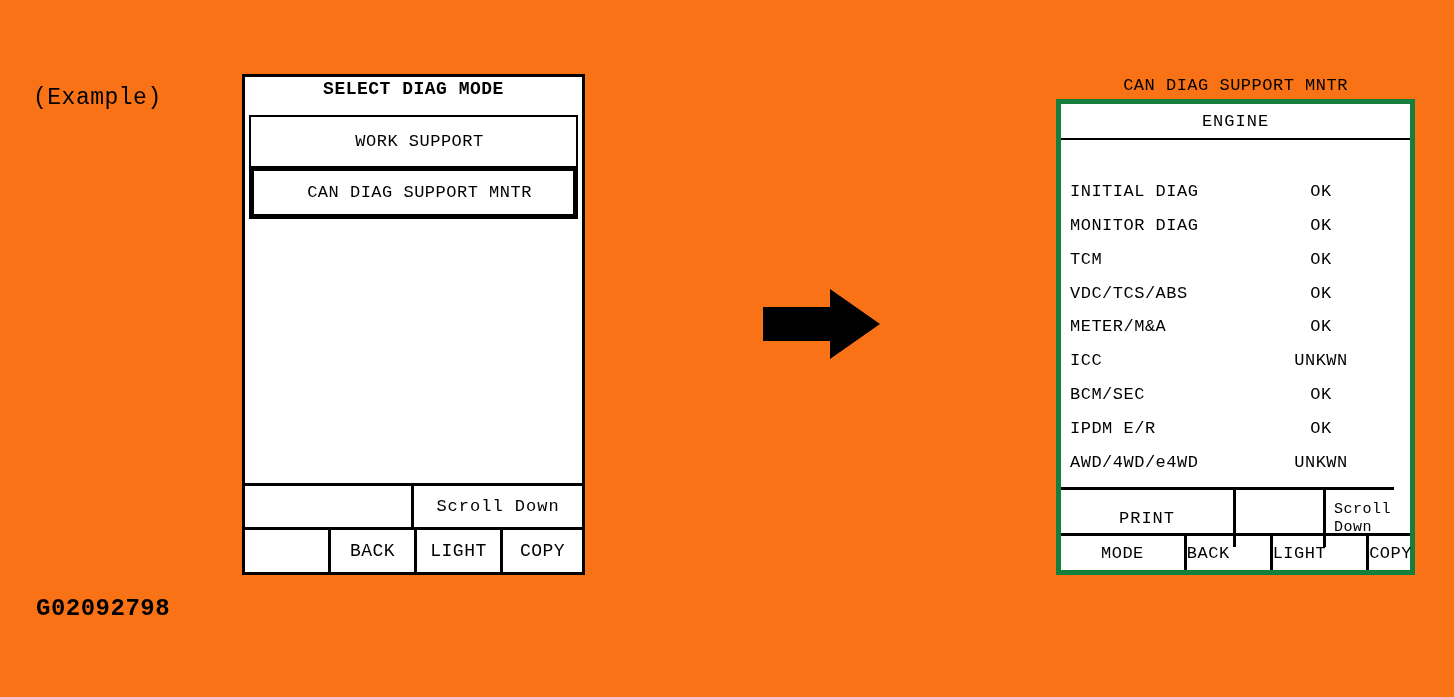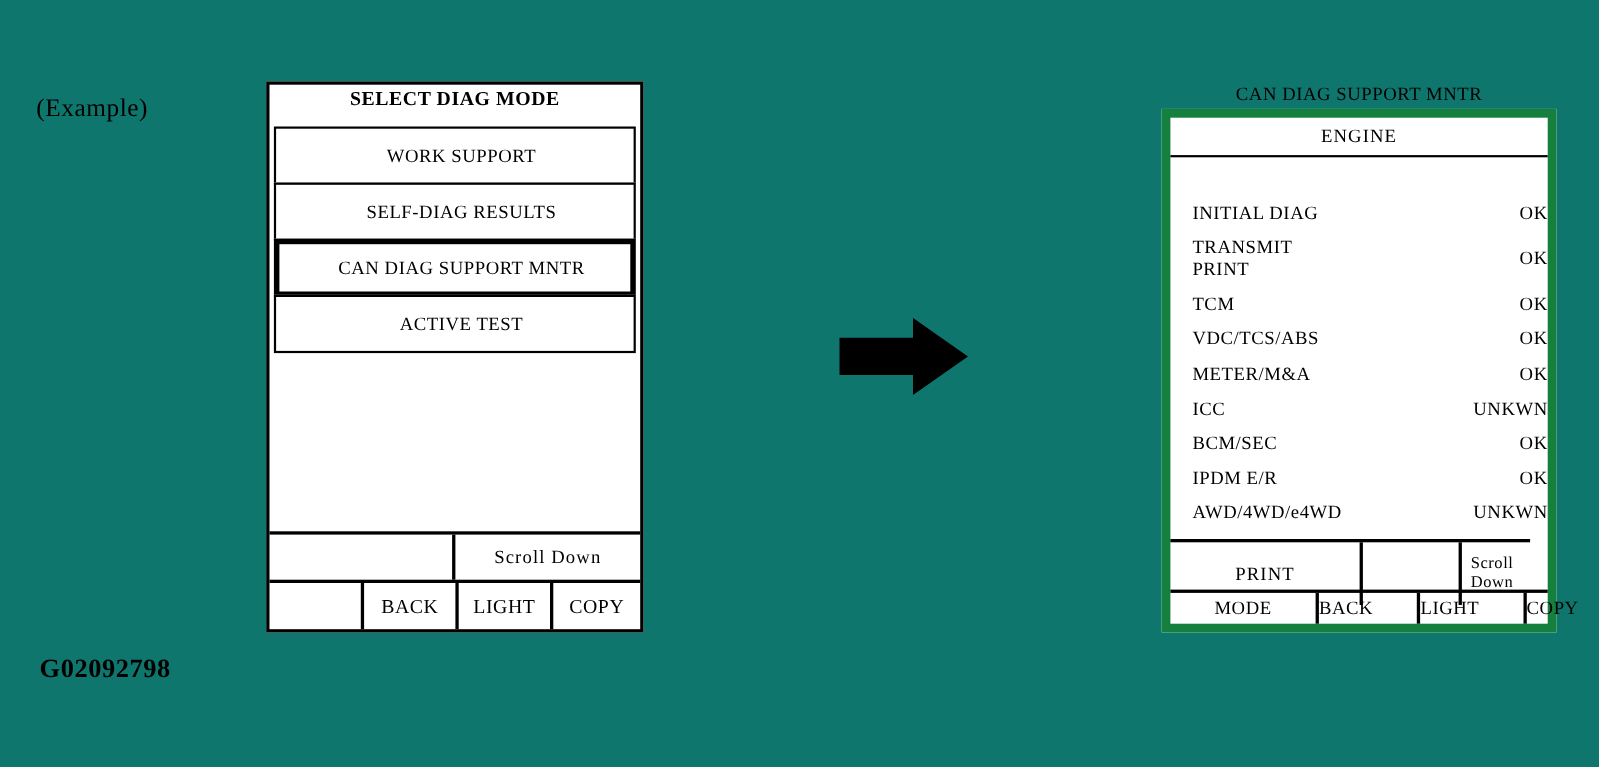--- a/index.html
+++ b/index.html
@@ -1,18 +1,18 @@
 <!DOCTYPE html>
 <html><head>
 <meta charset="utf-8">
 <style>
   html,body{margin:0;padding:0;background:#fff;}
   .canvas{
-    position:relative;width:1454px;height:697px;background:#0f766e;
-    font-family:Liberation Serif, serif;color:#000;overflow:hidden;
+    position:relative;width:1454px;height:697px;background:#f97316;
+    font-family:Liberation Mono, monospace;color:#000;overflow:hidden;
   }
   .example-label{
     position:absolute;left:33px;top:85px;font-size:23px;letter-spacing:0.5px;
   }
   .figure-id{
     position:absolute;left:36px;top:595px;font-size:24px;font-weight:bold;letter-spacing:0.5px;
   }
 
   
   .panel-left{
@@ -54,40 +54,40 @@
   
   .arrow{position:absolute;left:763px;top:289px;width:117px;height:70px;}
 
   
   .right-title{
     position:absolute;left:1056px;top:76px;width:359px;text-align:center;
     font-size:17px;letter-spacing:0.5px;
   }
   .panel-right{
     position:absolute;left:1056px;top:99px;width:359px;height:476px;
-    border:8px solid #15803d;box-sizing:border-box;background:#fff;
+    border:5px solid #15803d;box-sizing:border-box;background:#fff;
   }
   .engine-row{
     height:36px;border-bottom:2px solid #000;box-sizing:border-box;
     display:flex;align-items:center;justify-content:center;font-size:17px;letter-spacing:1px;
   }
   .prsnt-row{
     height:31px;border-bottom:3px solid #000;box-sizing:border-box;display:flex;
   }
   .prsnt-row .cell-blank{width:175px;border-right:2px solid #000;box-sizing:border-box;}
   .prsnt-row .cell-prsnt{
     flex:1;display:flex;align-items:center;justify-content:center;font-size:17px;letter-spacing:1px;
   }
   .status-table{
-    position:absolute;left:11px;right:0;top:67px;height:312px;
+    position:absolute;left:0;right:0;top:67px;height:312px;
     display:flex;flex-direction:column;justify-content:space-around;padding:4px 0;box-sizing:border-box;
   }
   .status-row{display:flex;align-items:center;font-size:17px;letter-spacing:0.5px;}
   .status-row .item{flex:1;padding-left:9px;}
-  .status-row .status{width:178px;text-align:right;}
+  .status-row .status{width:178px;text-align:center;}
   .rrow-scroll{
     position:absolute;left:0;right:16px;top:383px;height:60px;border-top:3px solid #000;
     box-sizing:border-box;display:flex;
   }
   .rrow-scroll .cell-print{
     width:175px;border-right:3px solid #000;box-sizing:border-box;
     display:flex;align-items:center;justify-content:center;font-size:17px;letter-spacing:1px;
   }
   .rrow-scroll .cell-blank{width:90px;border-right:3px solid #000;box-sizing:border-box;}
   .rrow-scroll .cell-scroll{
@@ -113,23 +113,21 @@
 
 <div class="canvas">
 
   <span class="example-label">(Example)</span>
 
   <div class="panel-left">
     <div class="left-title">SELECT DIAG MODE</div>
 
     <div class="menu">
       <div class="menu-item">WORK SUPPORT</div>
-      <div class="menu-item">SELF-DIAG RESULTS</div>
       <div class="menu-item selected">CAN DIAG SUPPORT MNTR</div>
-      <div class="menu-item">ACTIVE TEST</div>
     </div>
 
     <div class="lrow-scroll">
       <div class="cell-blank"></div>
       <div class="cell-scroll">Scroll Down</div>
     </div>
 
     <div class="lrow-buttons">
       <div class="cell c0"></div>
       <div class="cell c1">BACK</div>
@@ -147,21 +145,21 @@
   <div class="panel-right">
     <div class="engine-row">ENGINE</div>
 
 
     <div class="status-table">
       <div class="status-row">
         <span class="item">INITIAL DIAG</span>
         <span class="status">OK</span>
       </div>
       <div class="status-row">
-        <span class="item">TRANSMIT PRINT</span>
+        <span class="item">MONITOR DIAG</span>
         <span class="status">OK</span>
       </div>
       <div class="status-row">
         <span class="item">TCM</span>
         <span class="status">OK</span>
       </div>
       <div class="status-row">
         <span class="item">VDC/TCS/ABS</span>
         <span class="status">OK</span>
       </div>

